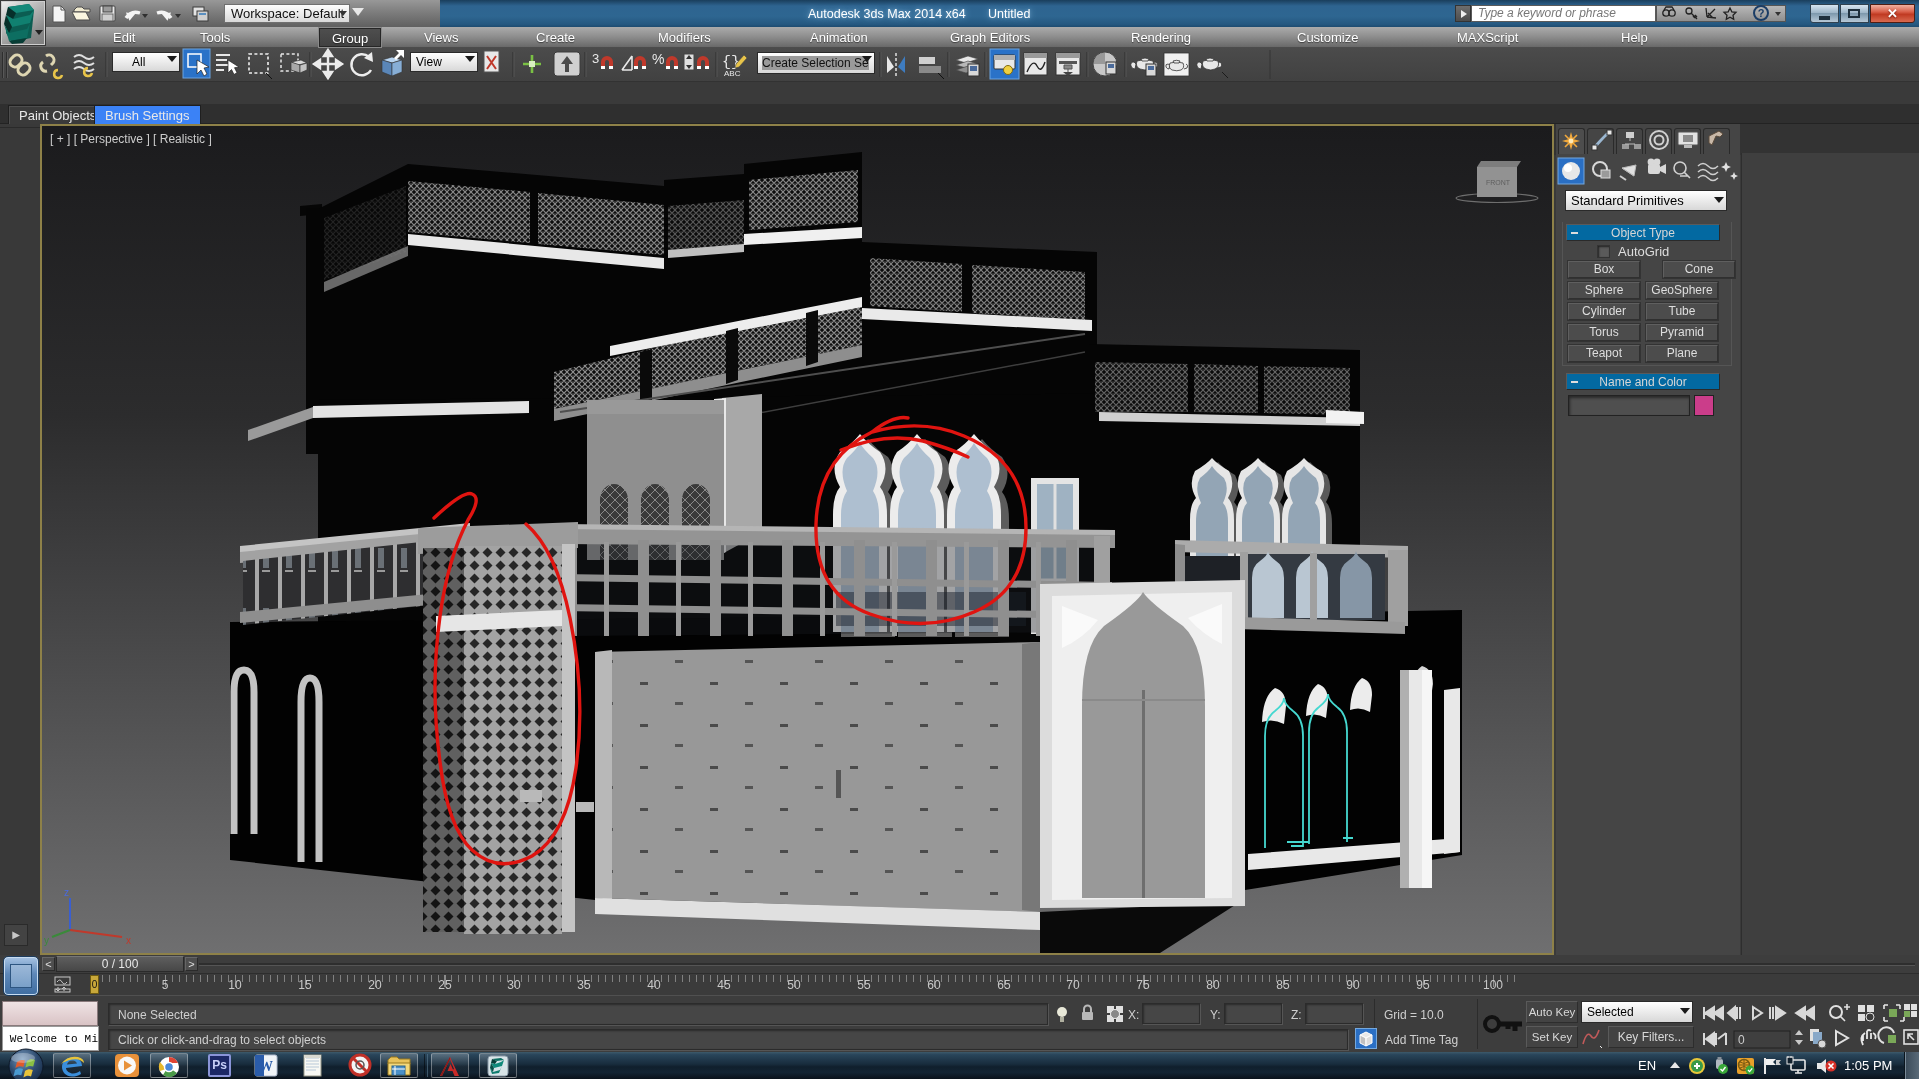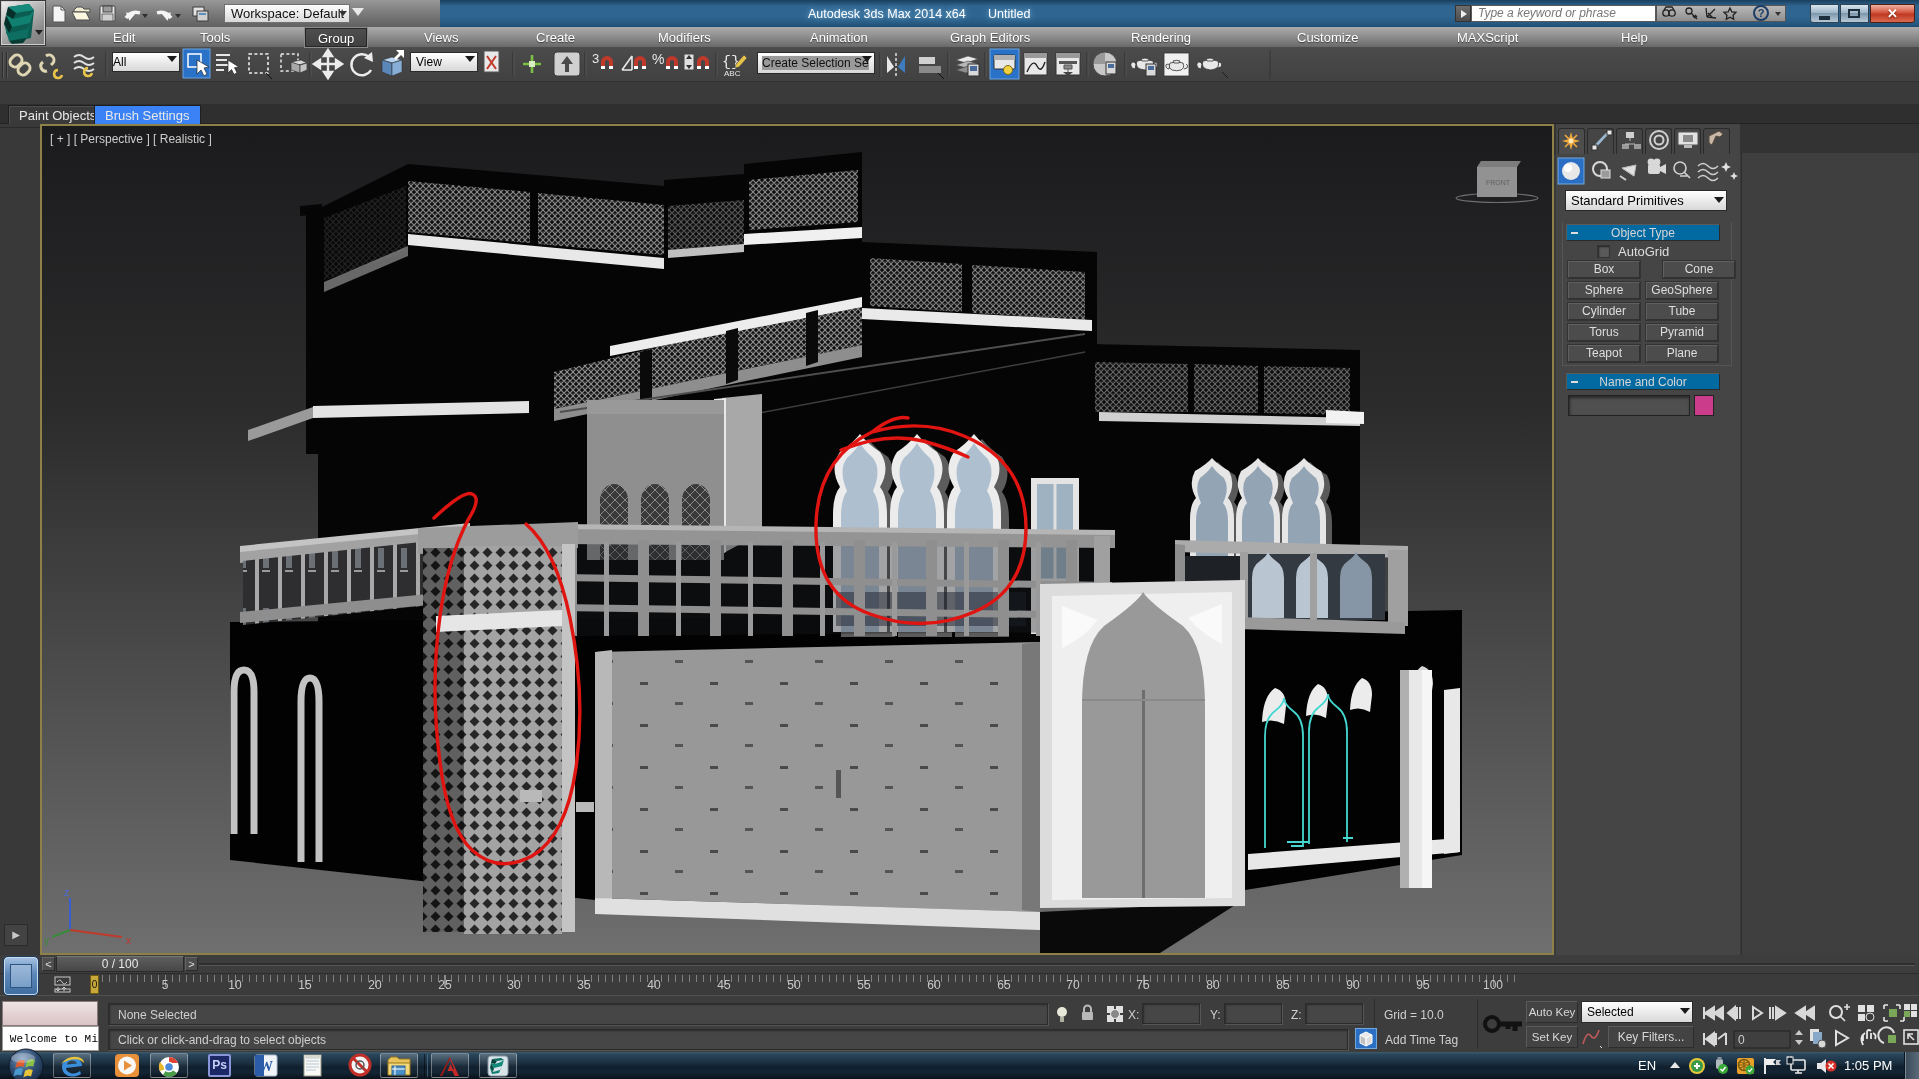--- a/index.html
+++ b/index.html
@@ -129,21 +129,21 @@
       </div>
     <div class="abs" style="left:1840px;top:4px;width:29px;height:19px;background:linear-gradient(#d7e5f0,#9fb6c8 45%,#7e99ad 50%,#b6c8d6);border:1px solid #30414f;">
         <b style="position:absolute;left:7px;top:4px;width:12px;height:9px;border:2px solid #1e2f3c;background:transparent;"></b>
       </div>
     <div class="abs" style="left:1870px;top:4px;width:45px;height:19px;background:linear-gradient(#f0b0a0,#d9604a 40%,#c03a22 55%,#d96a50);border:1px solid #4f1d12;border-radius:0 0 3px 0;color:#fff;font-weight:bold;font-size:13px;text-align:center;line-height:17px;text-shadow:0 1px 2px #7a1e0e;">✕</div>
   </div>
 
   <div class="abs" id="menubar"></div>
   <div class="abs mi" style="left:113px;">Edit</div>
   <div class="abs mi" style="left:200px;">Tools</div>
-  <div class="abs mi" id="mi-group" style="left:305px;">Group</div>
+  <div class="abs mi" id="mi-group" style="left:319px;">Group</div>
   <div class="abs mi" style="left:424px;">Views</div>
   <div class="abs mi" style="left:536px;">Create</div>
   <div class="abs mi" style="left:658px;">Modifiers</div>
   <div class="abs mi" style="left:810px;">Animation</div>
   <div class="abs mi" style="left:950px;">Graph Editors</div>
   <div class="abs mi" style="left:1131px;">Rendering</div>
   <div class="abs mi" style="left:1297px;">Customize</div>
   <div class="abs mi" style="left:1457px;">MAXScript</div>
   <div class="abs mi" style="left:1621px;">Help</div>
 
@@ -294,21 +294,21 @@
         <path d="M1173,13 q3.5,-1.5 7,0 l-1,2 -5,0 z"></path>
       </g>
       <g fill="#e8e8e8" stroke="#333" stroke-width="0.8">
         <path d="M1200,14 q-4,0 -3,4 q1,3 4,3 l1,-5 z M1219,14 q4,1 2,5 l-4,1"></path>
         <path d="M1203,13 q8,-3 15,0 q2,6 -3,8 q-4,2 -9,0 q-5,-2 -3,-8"></path>
         <path d="M1206,11 q4,-2 8,0 l-1,2 -6,0 z"></path>
         <path d="M1222,24 l6,6" stroke="#111"></path>
       </g>
       <line x1="1270" y1="2" x2="1270" y2="31" stroke="#353535"></line>
     </svg>
-    <div class="combo" style="left:112px;top:4px;width:68px;height:20px;line-height:18px;padding-left:0;">All<span class="arr"></span></div>
+    <div class="combo" style="left:112px;top:4px;width:68px;height:20px;line-height:18px;padding-left:19px;">All<span class="arr"></span></div>
     <div class="combo" style="left:410px;top:4px;width:68px;height:20px;line-height:18px;padding-left:5px;">View<span class="arr"></span></div>
     <div class="combo" style="left:757px;top:4px;width:118px;height:22px;line-height:20px;padding-left:4px;"><span style="background:#9a9a9a;color:#111;">Create Selection Se</span><span class="arr"></span></div>
   </div>
 
   <div class="abs" id="ribbon-sub">
     <span class="rsub" style="left:8px;">Paint Objects</span>
     <span class="rsub" style="left:94px;background:#3b82f6;box-shadow:none;border-color:#1f1f1f;">Brush Settings</span>
   </div>
 
   <div class="abs" id="leftdock">

